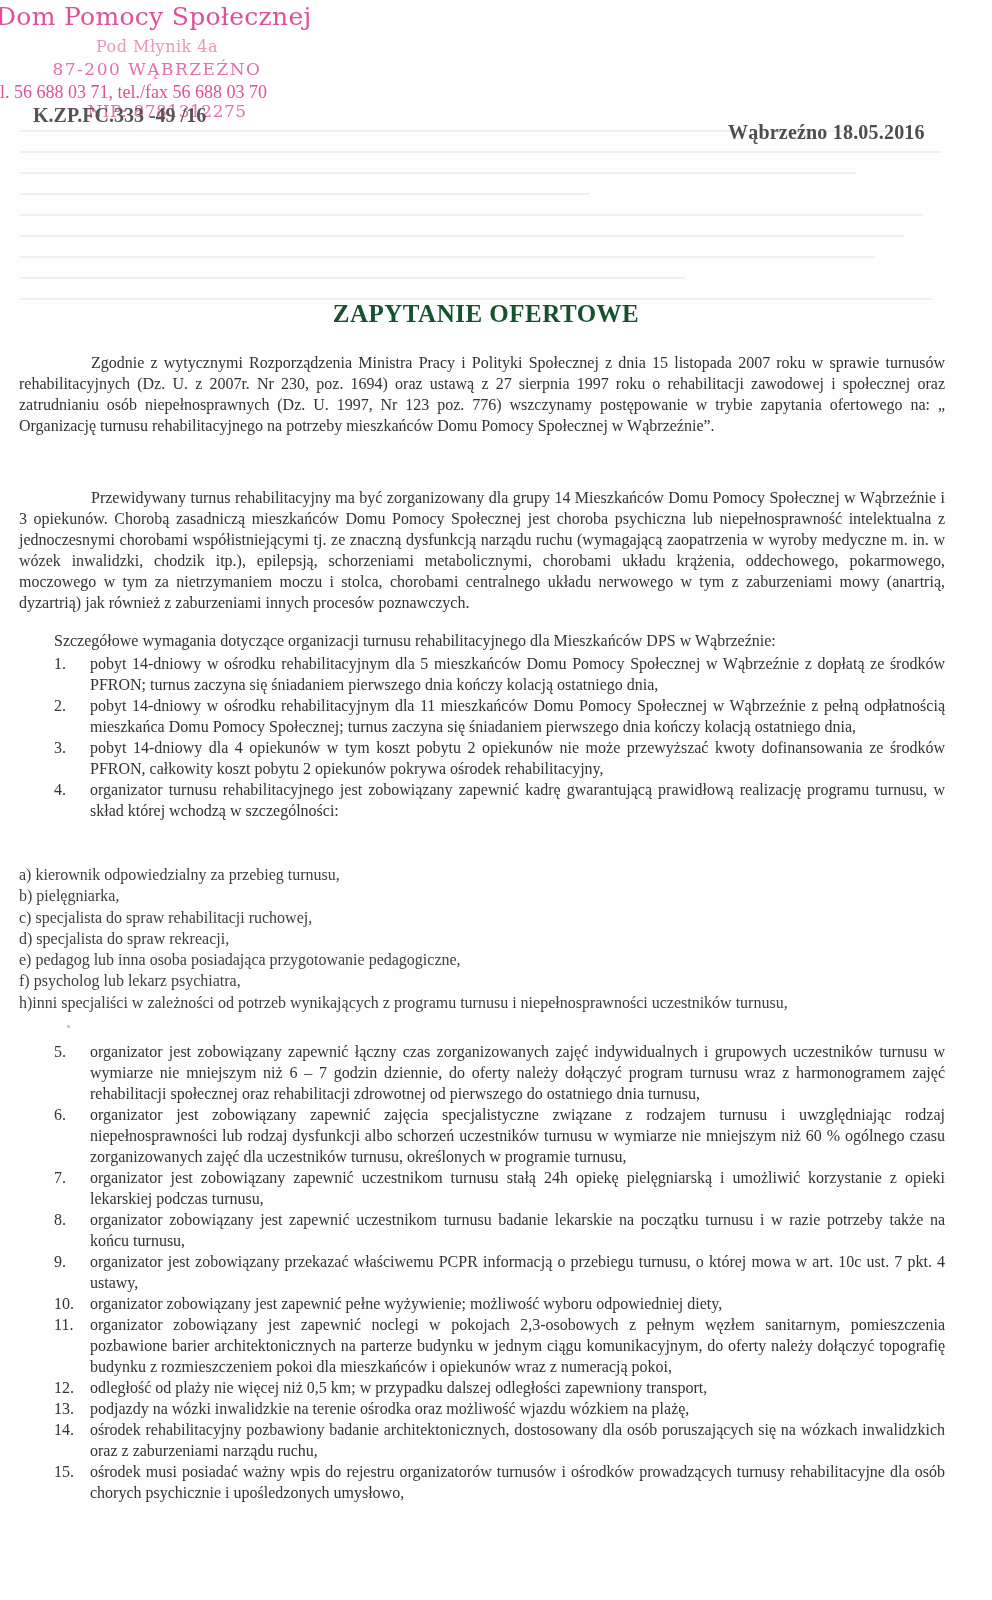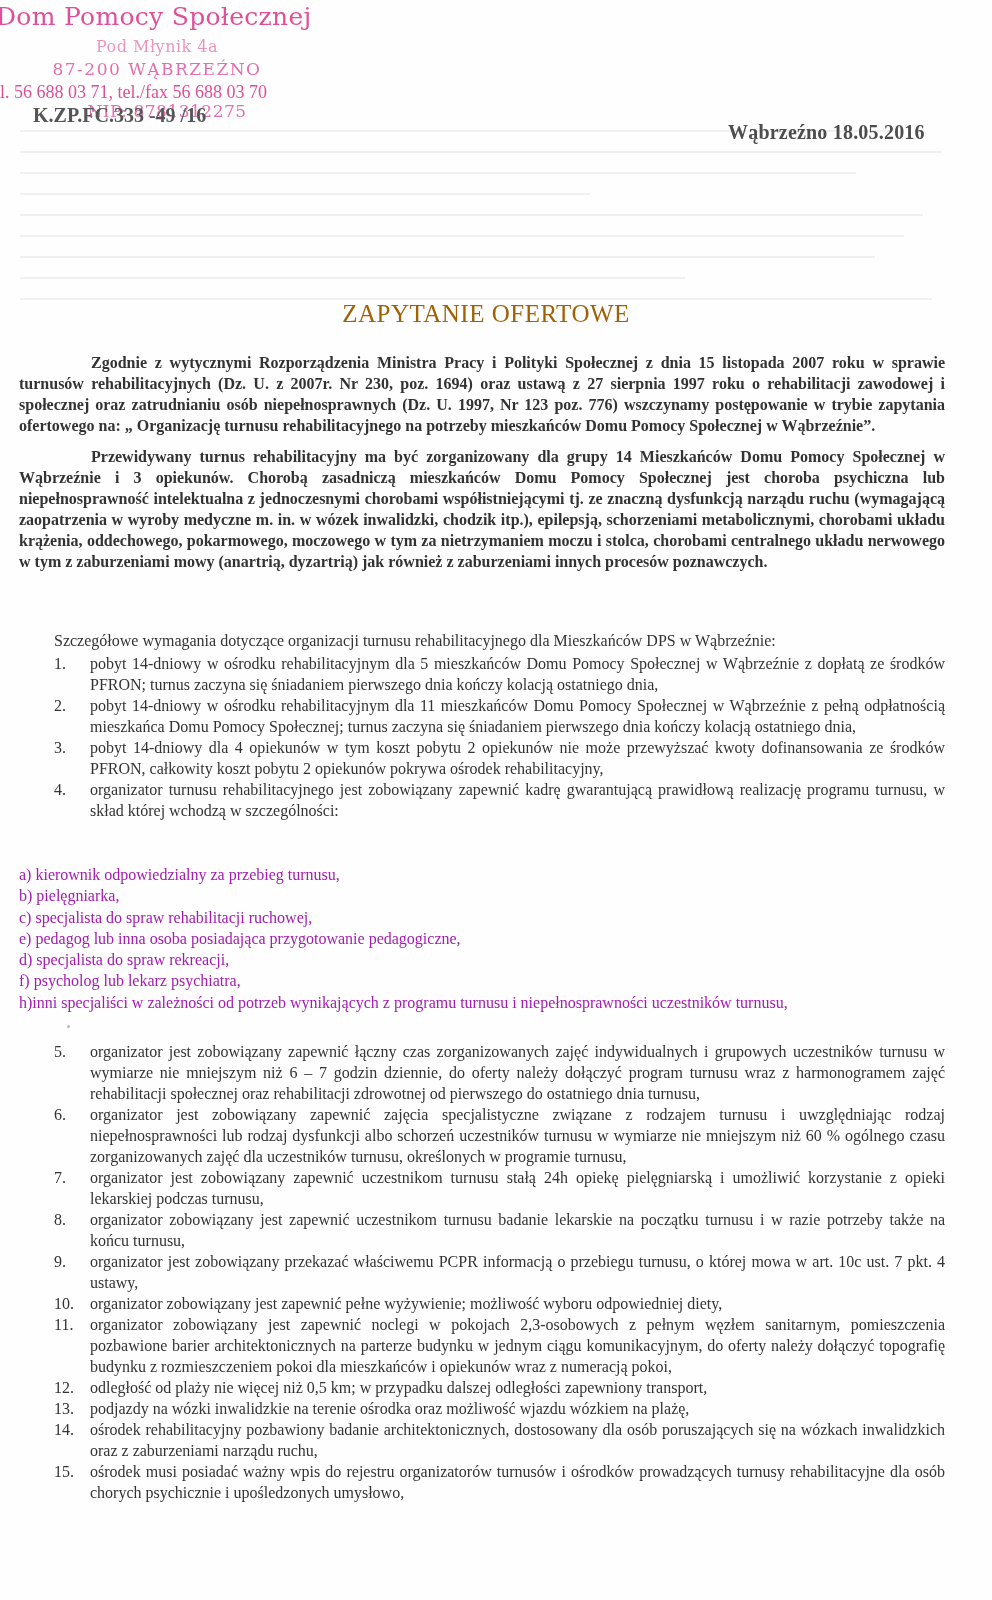--- a/index.html
+++ b/index.html
@@ -108,45 +108,44 @@
     letter-spacing: 0.2px;
   }
 
   .doc-title {
     position: absolute;
     left: 0;
     width: 992px;
     top: 300px;
     text-align: center;
     font-family: "Liberation Serif", serif;
-    font-weight: normal;
+    font-weight: bold;
     font-size: 25px;
-    color: #a16207;
+    color: #14532d;
     letter-spacing: 0.5px;
     padding-right: 20px;
     box-sizing: border-box;
   }
 
   .body-text {
     position: absolute;
     left: 19px;
     width: 926px;
     font-family: "Liberation Serif", serif;
     font-size: 16px;
     line-height: 21px;
     color: #333333;
     text-align: justify;
-    font-weight: bold;
   }
   .intro-p { top: 352px; }
   .intro-p p, .group-p p {
     margin: 0;
     text-indent: 72px;
   }
-  .group-p { top: 446px; }
+  .group-p { top: 487px; }
 
   .req-heading {
     position: absolute;
     left: 54px;
     top: 632px;
     font-family: "Liberation Serif", serif;
     font-size: 16px;
     color: #333;
   }
 
@@ -178,21 +177,21 @@
   .staff-list {
     position: absolute;
     left: 19px;
     top: 864px;
     margin: 0;
     padding: 0;
     list-style: none;
     font-family: "Liberation Serif", serif;
     font-size: 16px;
     line-height: 21.3px;
-    color: #a21caf;
+    color: #404040;
   }
 
   .dot-mark {
     position: absolute;
     left: 67px;
     top: 1025px;
     width: 3px;
     height: 3px;
     border-radius: 50%;
     background: #bbb;
@@ -242,22 +241,22 @@
     <li><span class="num">1.</span><span>pobyt 14-dniowy w ośrodku rehabilitacyjnym dla 5 mieszkańców Domu Pomocy Społecznej w Wąbrzeźnie z dopłatą ze środków PFRON; turnus zaczyna się śniadaniem pierwszego dnia kończy kolacją ostatniego dnia,</span></li>
     <li><span class="num">2.</span><span>pobyt 14-dniowy w ośrodku rehabilitacyjnym dla 11 mieszkańców Domu Pomocy Społecznej w Wąbrzeźnie z pełną odpłatnością mieszkańca Domu Pomocy Społecznej; turnus zaczyna się śniadaniem pierwszego dnia kończy kolacją ostatniego dnia,</span></li>
     <li><span class="num">3.</span><span>pobyt 14-dniowy dla 4 opiekunów w tym koszt pobytu 2 opiekunów nie może przewyższać kwoty dofinansowania ze środków PFRON, całkowity koszt pobytu 2 opiekunów pokrywa ośrodek rehabilitacyjny,</span></li>
     <li><span class="num">4.</span><span>organizator turnusu rehabilitacyjnego jest zobowiązany zapewnić kadrę gwarantującą prawidłową realizację programu turnusu, w skład której wchodzą w szczególności:</span></li>
   </ol>
 
   <ul class="staff-list">
     <li>a) kierownik odpowiedzialny za przebieg turnusu,</li>
     <li>b) pielęgniarka,</li>
     <li>c) specjalista do spraw rehabilitacji ruchowej,</li>
+    <li>d) specjalista do spraw rekreacji,</li>
     <li>e) pedagog lub inna osoba posiadająca przygotowanie pedagogiczne,</li>
-    <li>d) specjalista do spraw rekreacji,</li>
     <li>f) psycholog lub lekarz psychiatra,</li>
     <li>h)inni specjaliści w zależności od potrzeb wynikających z programu turnusu i niepełnosprawności uczestników turnusu,</li>
   </ul>
 
   <div class="dot-mark"></div>
 
   <ol class="num-list list-b">
     <li><span class="num">5.</span><span>organizator jest zobowiązany zapewnić łączny czas zorganizowanych zajęć indywidualnych i grupowych uczestników turnusu w wymiarze nie mniejszym niż 6 – 7 godzin dziennie, do oferty należy dołączyć program turnusu wraz z harmonogramem zajęć rehabilitacji społecznej oraz rehabilitacji zdrowotnej od pierwszego do ostatniego dnia turnusu,</span></li>
     <li><span class="num">6.</span><span>organizator jest zobowiązany zapewnić zajęcia specjalistyczne związane z rodzajem turnusu i uwzględniając rodzaj niepełnosprawności lub rodzaj dysfunkcji albo schorzeń uczestników turnusu w wymiarze nie mniejszym niż 60 % ogólnego czasu zorganizowanych zajęć dla uczestników turnusu, określonych w programie turnusu,</span></li>
     <li><span class="num">7.</span><span>organizator jest zobowiązany zapewnić uczestnikom turnusu stałą 24h opiekę pielęgniarską i umożliwić korzystanie z opieki lekarskiej podczas turnusu,</span></li>

